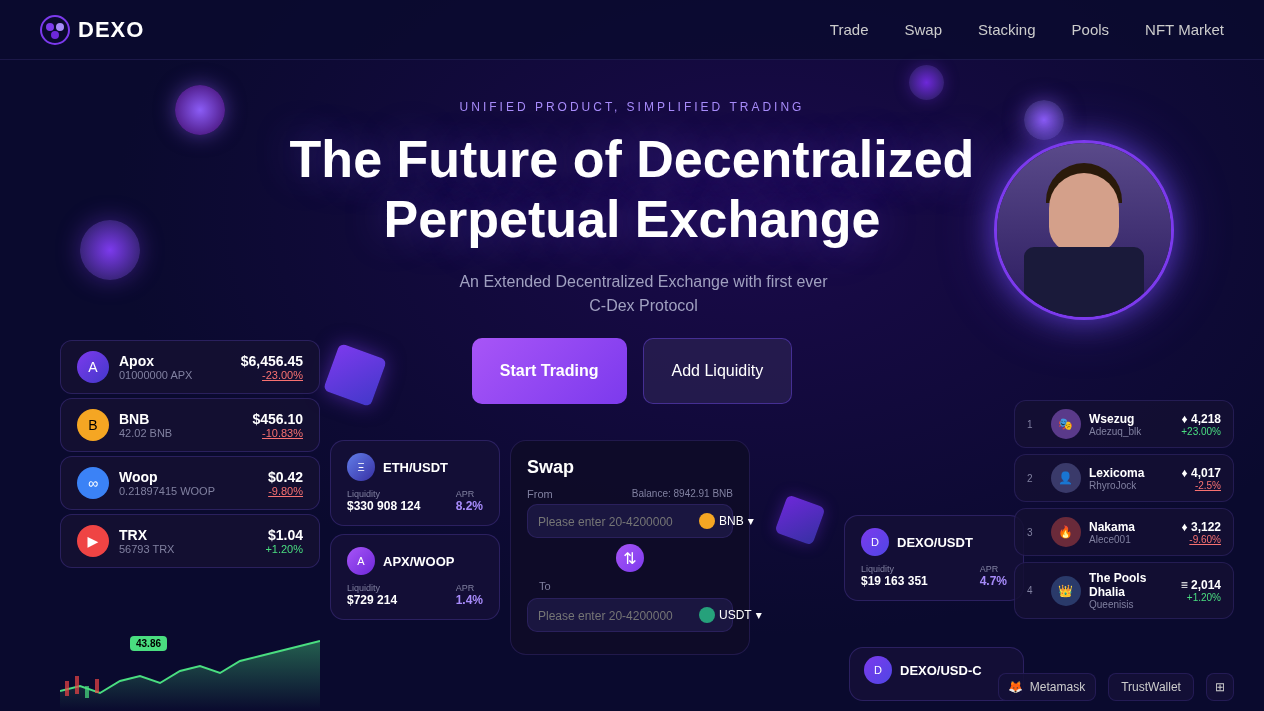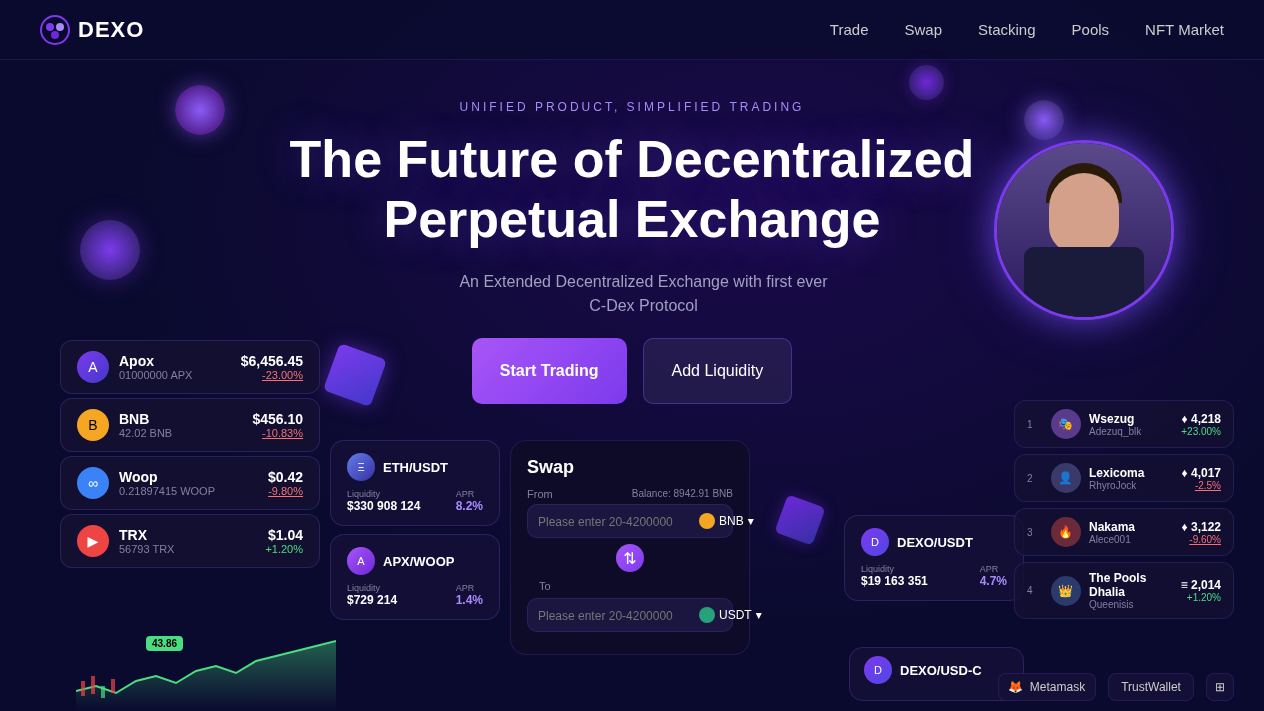--- a/index.html
+++ b/index.html
@@ -223,21 +223,21 @@
     .asset-amount { font-size: 11px; color: #8080a0; }
     .asset-price { text-align: right; }
     .price-value { font-size: 14px; font-weight: 600; color: #fff; }
     .price-change { font-size: 11px; }
     .pos { color: #4ade80; }
     .neg { color: #f87171; text-decoration: underline; }
 
     
     .chart-area {
       position: absolute;
-      left: 76px;
+      left: 60px;
       bottom: 0;
       width: 260px;
       height: 80px;
       z-index: 10;
     }
     .chart-badge {
       position: absolute;
       top: 5px;
       left: 70px;
       background: #4ade80;

